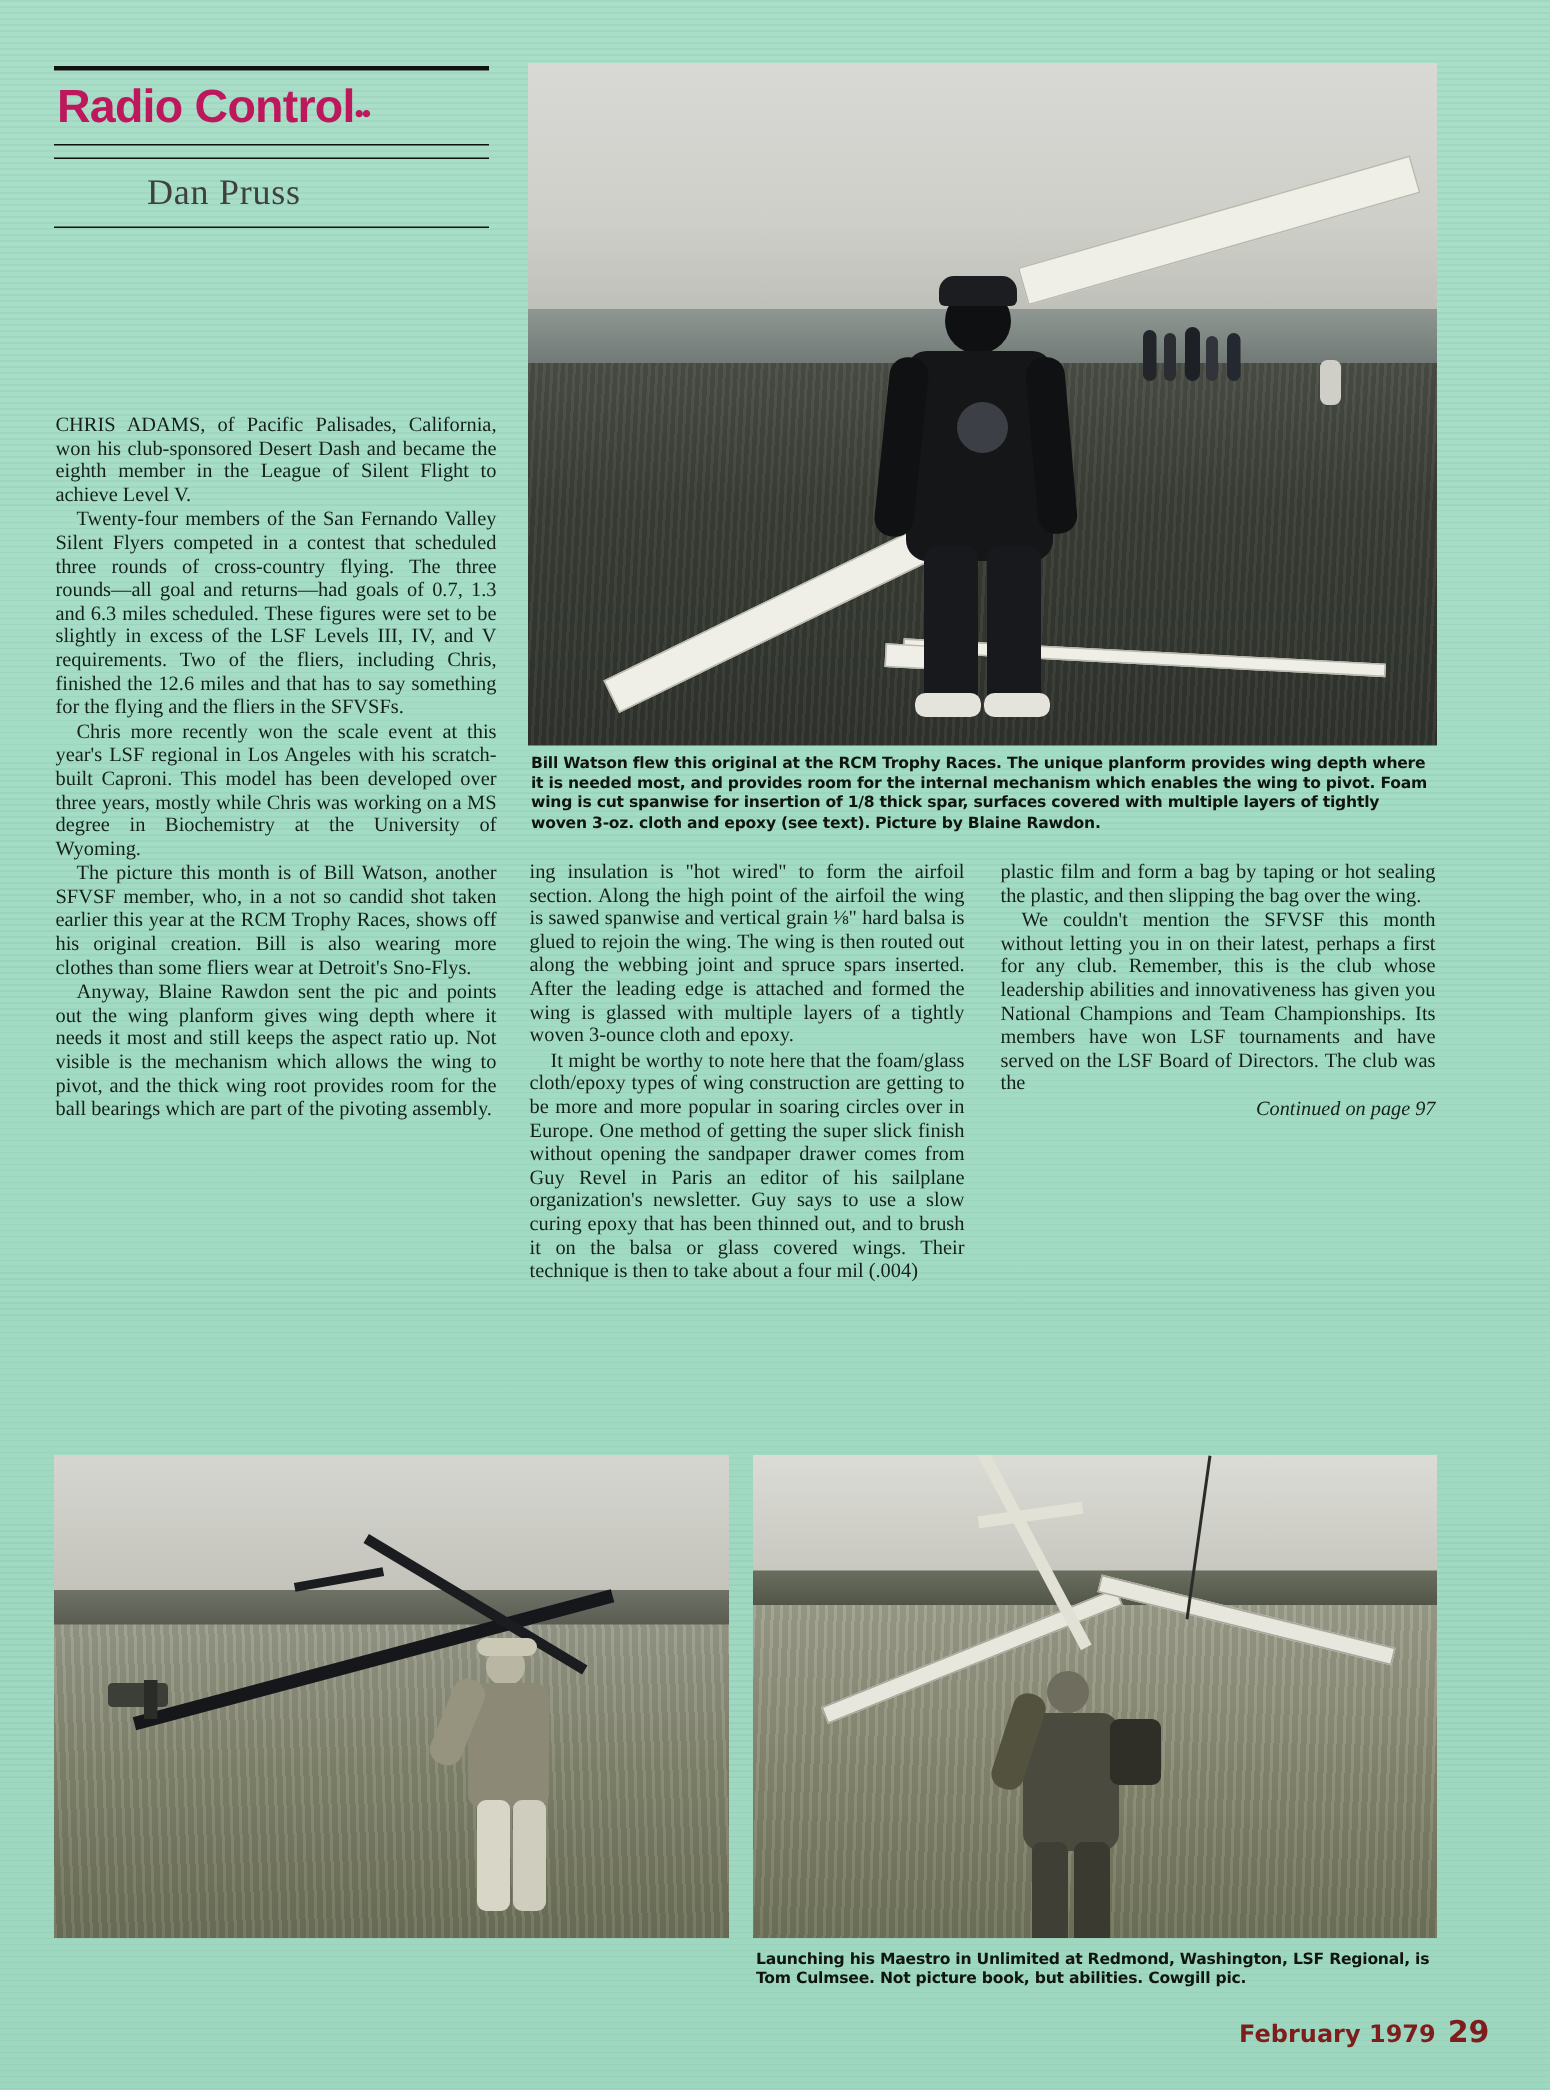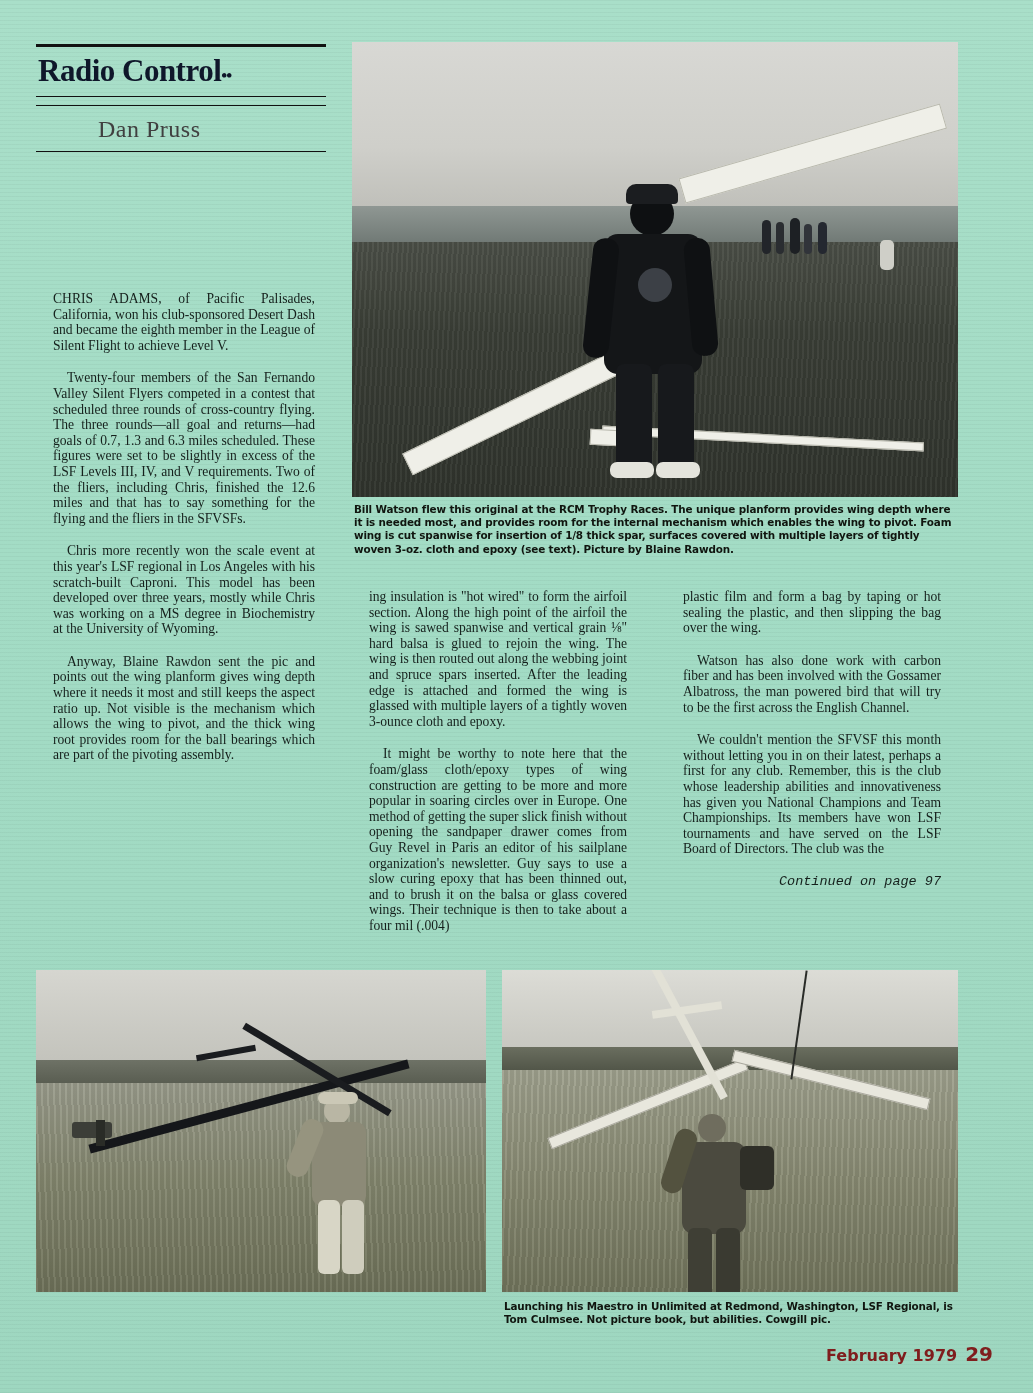--- a/index.html
+++ b/index.html
@@ -38,25 +38,25 @@
     left: 14px;
     top: 24px;
     width: 290px;
   }
   .rule-top {
     border-top: 3px solid #111;
     width: 290px;
     margin: 0 0 8px 0;
   }
   .title-main {
-    font-family: Liberation Serif, serif;
+    font-family: Liberation Sans, sans-serif;
     font-weight: bold;
     font-size: 31px;
     letter-spacing: -0.5px;
-    color: #0f172a;
+    color: #be185d;
     line-height: 1.05;
     margin: 0 0 2px 2px;
     white-space: nowrap;
   }
   .title-dots {
     font-size: 17px;
     letter-spacing: -1px;
   }
   .rule-thin {
     border-top: 1.5px solid #111;
@@ -82,37 +82,36 @@
   .col {
     position: absolute;
     font-size: 13.6px;
     line-height: 15.6px;
     color: #15201c;
     text-align: justify;
     -webkit-hyphens: auto;
     hyphens: auto;
   }
   .col p {
-    margin: 17px;
+    margin: 1px;
     text-indent: 14px;
   }
   .col p.first {
     text-indent: 0;
   }
   #col1 { left: 14px;  top: 254px; width: 296px; }
   #col2 { left: 330px; top: 552px; width: 292px; }
   #col3 { left: 644px; top: 552px; width: 292px; }
 
   .continued {
     text-align: right;
     font-style: italic;
     font-size: 13.5px;
     margin-top: 2px;
     text-indent: 0;
-    font-family: Liberation Mono, monospace;
   }
 
   
   .photo {
     position: absolute;
     overflow: hidden;
     background: #6d6d6d;
   }
   #photo-top {
     left: 330px;
@@ -235,31 +234,31 @@
       <div class="figure-body" style="left:286px; top:226px; width:34px; height:34px; border-radius:50%; background:#3c4046;"></div>
     </div>
   </div>
 
   <div class="caption" id="cap-top">Bill Watson flew this original at the RCM Trophy Races. The unique planform provides wing depth where it is needed most, and provides room for the internal mechanism which enables the wing to pivot. Foam wing is cut spanwise for insertion of 1/8 thick spar, surfaces covered with multiple layers of tightly woven 3-oz. cloth and epoxy (see text). Picture by Blaine Rawdon.</div>
 
   <div class="col" id="col1">
     <p class="first">CHRIS ADAMS, of Pacific Palisades, California, won his club-sponsored Desert Dash and became the eighth member in the League of Silent Flight to achieve Level V.</p>
     <p>Twenty-four members of the San Fernando Valley Silent Flyers competed in a contest that scheduled three rounds of cross-country flying. The three rounds—all goal and returns—had goals of 0.7, 1.3 and 6.3 miles scheduled. These figures were set to be slightly in excess of the LSF Levels III, IV, and V requirements. Two of the fliers, including Chris, finished the 12.6 miles and that has to say something for the flying and the fliers in the SFVSFs.</p>
     <p>Chris more recently won the scale event at this year's LSF regional in Los Angeles with his scratch-built Caproni. This model has been developed over three years, mostly while Chris was working on a MS degree in Biochemistry at the University of Wyoming.</p>
+    <p>The picture this month is of Bill Watson, another SFVSF member, who, in a not so candid shot taken earlier this year at the RCM Trophy Races, shows off his original creation. Bill is also wearing more clothes than some fliers wear at Detroit's Sno-Flys.</p>
     <p>Anyway, Blaine Rawdon sent the pic and points out the wing planform gives wing depth where it needs it most and still keeps the aspect ratio up. Not visible is the mechanism which allows the wing to pivot, and the thick wing root provides room for the ball bearings which are part of the pivoting assembly.</p>
   </div>
 
   <div class="col" id="col2">
     <p class="first">ing insulation is "hot wired" to form the airfoil section. Along the high point of the airfoil the wing is sawed spanwise and vertical grain ⅛" hard balsa is glued to rejoin the wing. The wing is then routed out along the webbing joint and spruce spars inserted. After the leading edge is attached and formed the wing is glassed with multiple layers of a tightly woven 3-ounce cloth and epoxy.</p>
     <p>It might be worthy to note here that the foam/glass cloth/epoxy types of wing construction are getting to be more and more popular in soaring circles over in Europe. One method of getting the super slick finish without opening the sandpaper drawer comes from Guy Revel in Paris an editor of his sailplane organization's newsletter. Guy says to use a slow curing epoxy that has been thinned out, and to brush it on the balsa or glass covered wings. Their technique is then to take about a four mil (.004)</p>
   </div>
 
   <div class="col" id="col3">
     <p class="first">plastic film and form a bag by taping or hot sealing the plastic, and then slipping the bag over the wing.</p>
-    <p>Watson has also done work with carbon fiber and has been involved with the Gossamer Albatross, the man powered bird that will try to be the first across the English Channel.</p>
     <p>We couldn't mention the SFVSF this month without letting you in on their latest, perhaps a first for any club. Remember, this is the club whose leadership abilities and innovativeness has given you National Champions and Team Championships. Its members have won LSF tournaments and have served on the LSF Board of Directors. The club was the</p>
     <p class="continued">Continued on page 97</p>
   </div>
 
   <div class="photo" id="photo-bl">
     <div class="ph-img">
       <div style="position:absolute;left:0;top:0;width:100%;height:30%;background:linear-gradient(180deg,#d6d6d0,#c2c2bb);"></div>
       <div style="position:absolute;left:0;top:28%;width:100%;height:8%;background:linear-gradient(180deg,#6e7266,#575b4f);"></div>
       <div style="position:absolute;left:0;top:35%;width:100%;height:65%;background:linear-gradient(180deg,#9a9c8c 0%, #84876f 45%, #6e7159 100%);"></div>
       <div style="position:absolute;left:0;top:35%;width:100%;height:65%;background:repeating-linear-gradient(88deg, rgba(255,255,255,0.06) 0 2px, rgba(0,0,0,0.07) 2px 6px);"></div>

